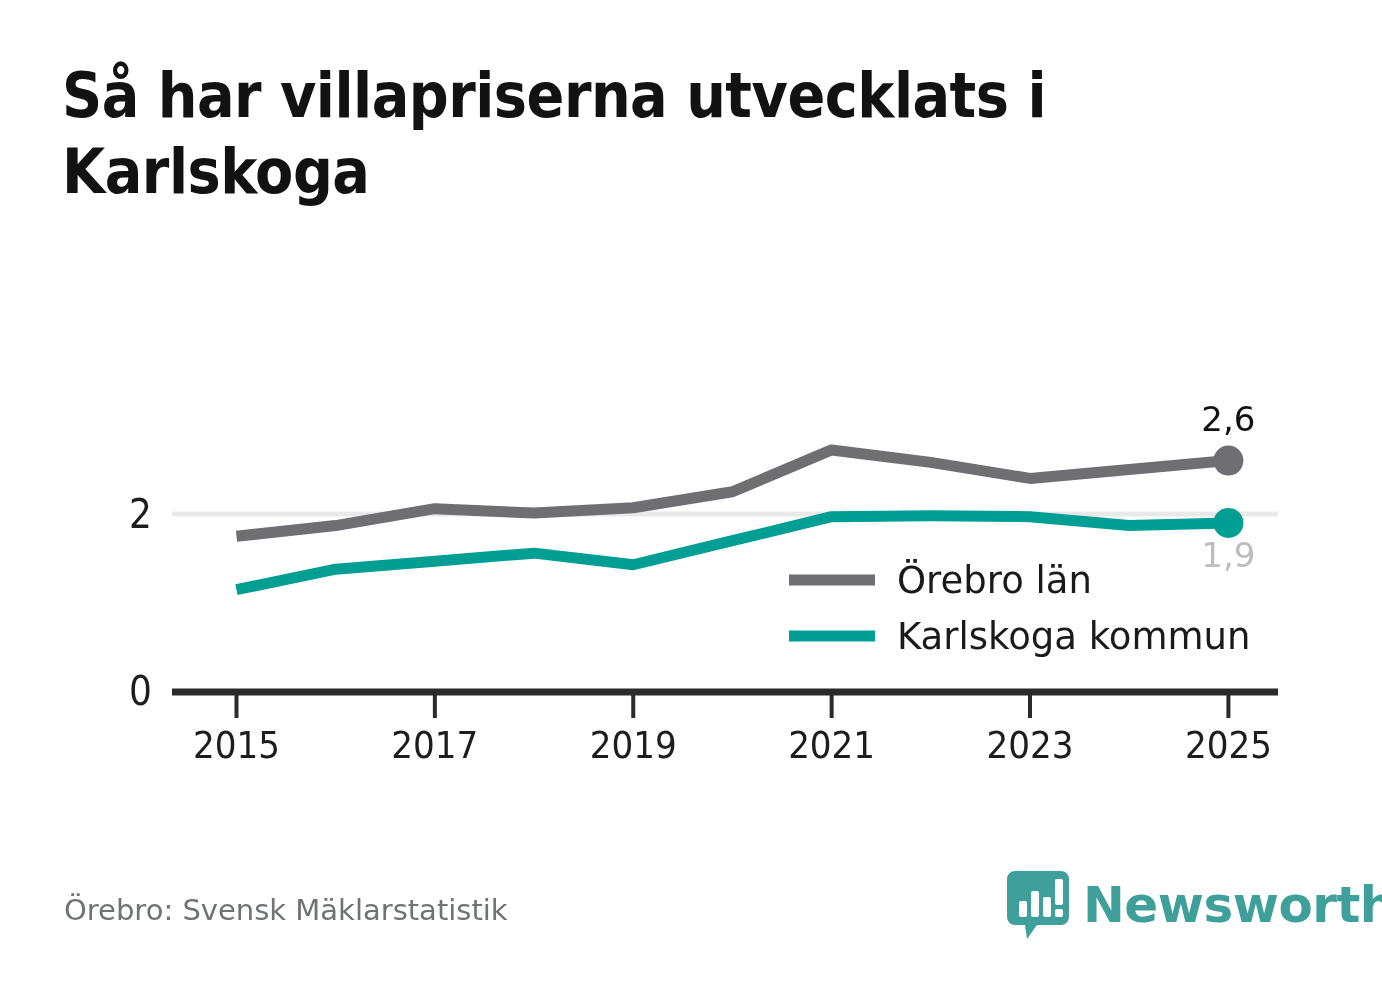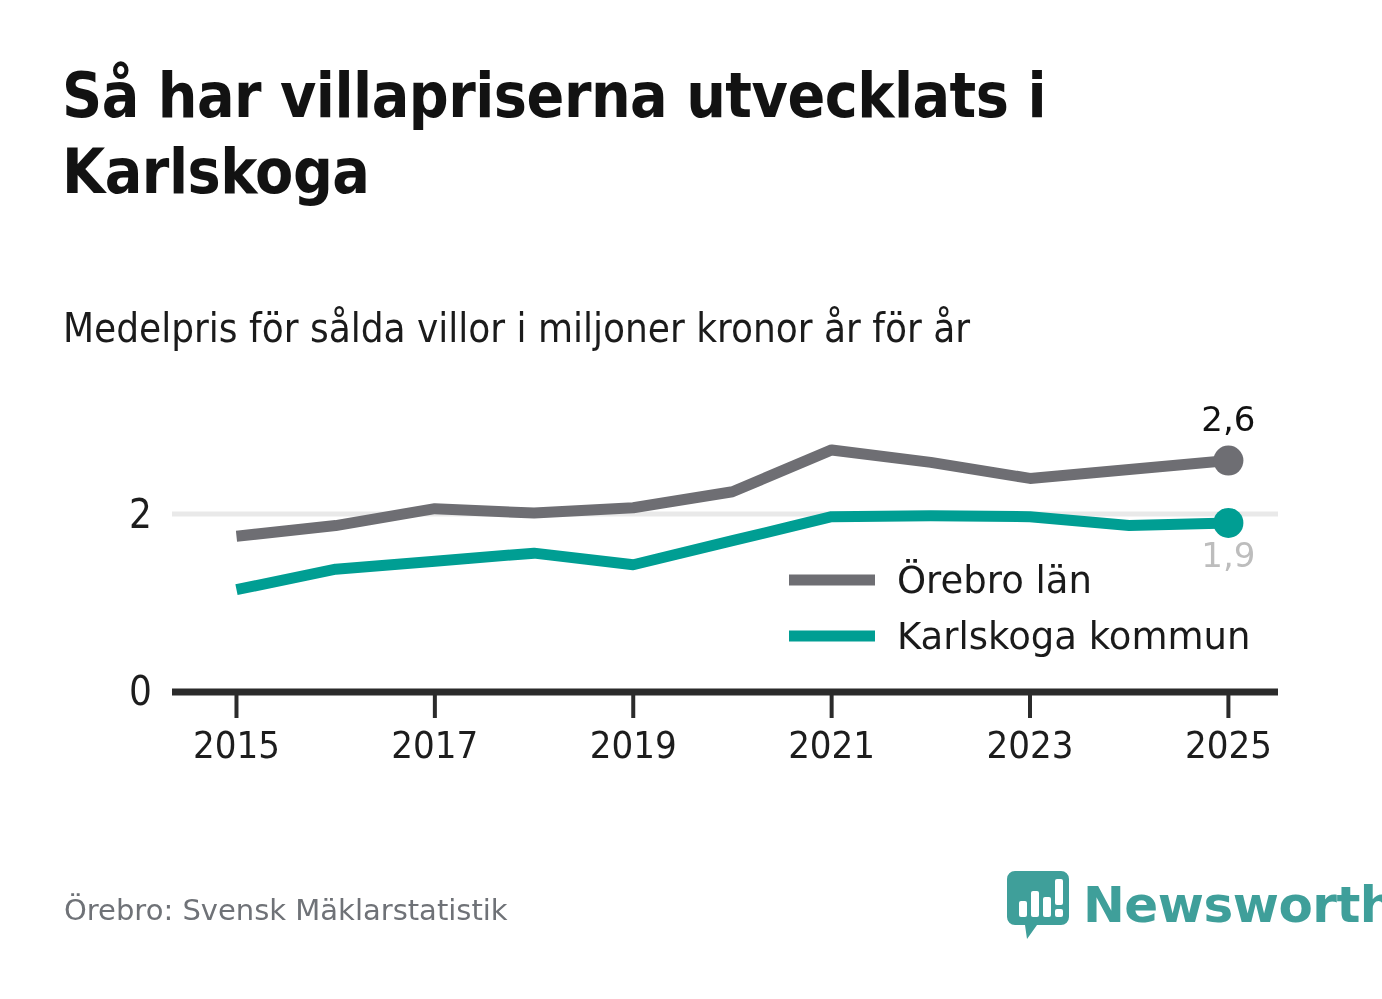--- a/index.html
+++ b/index.html
@@ -114,21 +114,20 @@
   }
 </style>
 </head>
 <body>
 
 <div id="page">
 
   <div class="title">Så har villapriserna utvecklats i
 Karlskoga</div>
 
-  <div class="subtitle">Medelpris för sålda villor i miljoner kronor år för år</div>
 
   <div class="chart-wrap">
     <svg class="chart-svg" width="1382" height="400" viewBox="0 0 1382 400">
 
       <line id="gridline-2" x1="172" y1="124" x2="1278" y2="124" stroke="#e9e9e9" stroke-width="5"></line>
 
       <text class="ytick-label" id="ylabel-2" x="152" y="138.0" text-anchor="end">2</text>
       <text class="ytick-label" id="ylabel-0" x="152" y="315.0" text-anchor="end">0</text>
 
       <path id="series-0-path" fill="none" stroke="#6e6e73" stroke-width="11" stroke-linejoin="round" stroke-linecap="butt" d="M236.48 146.25 L335.67 135.57 L434.86 118.66 L534.05 123.11 L633.25 117.77 L732.44 101.75 L831.63 59.92 L930.83 72.38 L1030.02 88.40 L1129.21 79.50 L1228.40 70.60"></path>

